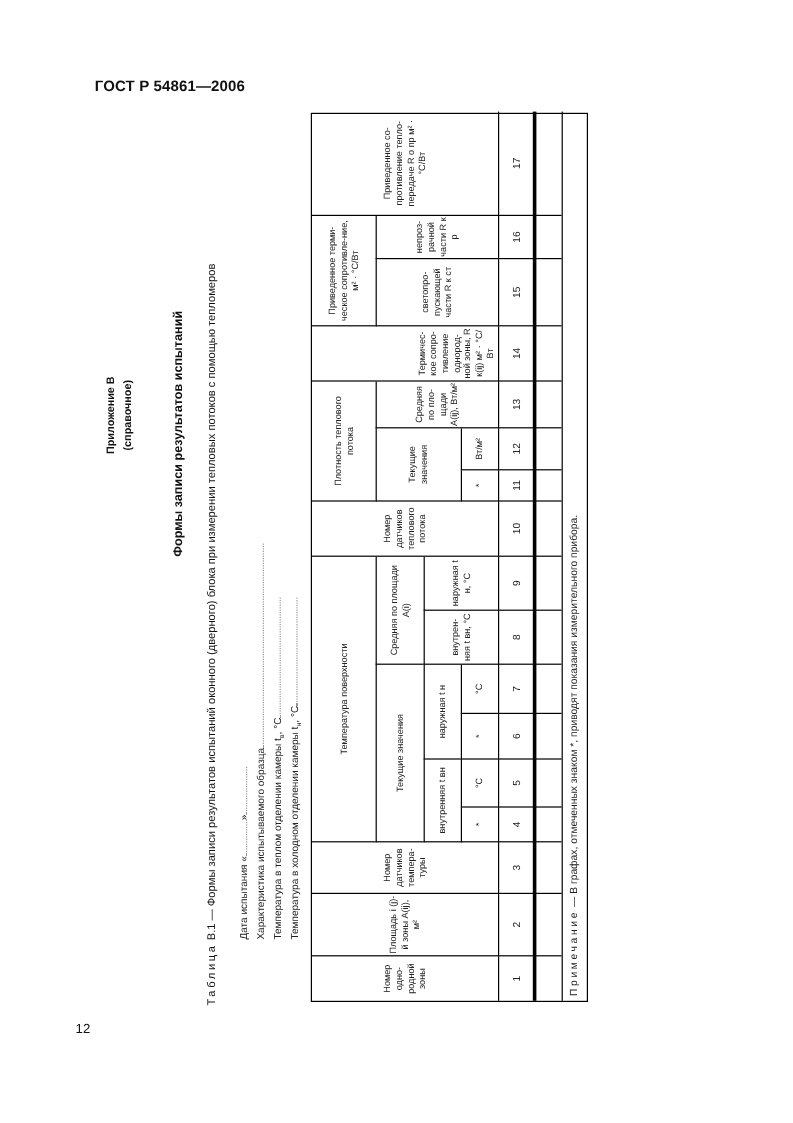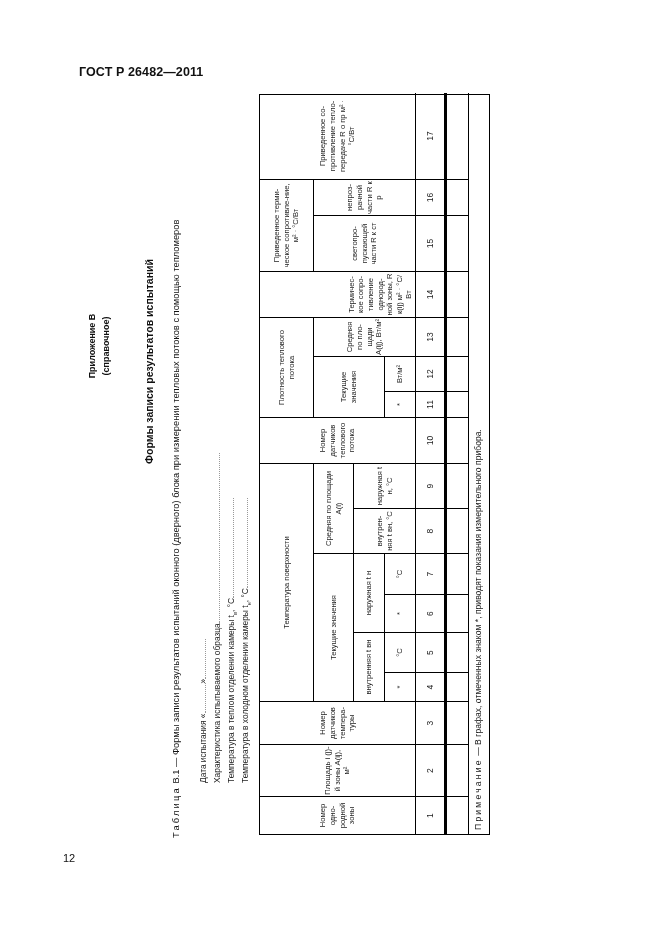--- a/index.html
+++ b/index.html
@@ -24,21 +24,21 @@
   .bt { border-top:1.2px solid #000; }
   .num { font-size:8.5px; }
   .hline { position:absolute; left:0; width:741px; background:#000; }
   .note { font-size:8.6px; }
   .note .sp { letter-spacing:2.2px; }
   sub, sup { font-size:70%; }
 </style>
 </head>
 <body>
 
-<div class="hdr">ГОСТ Р 26482—2011</div>
+<div class="hdr">ГОСТ Р 54861—2006</div>
 <div class="pagenum">12</div>
 
 <div class="land">
 
   <div class="abs app-title" style="left:444px; top:2px; width:90px;">Приложение В</div>
   <div class="abs app-title" style="left:444px; top:16px; width:90px;">(справочное)</div>
 
   <div class="abs form-title" style="left:371px; top:58px;">Формы записи результатов испытаний</div>
 
   <div class="abs caption" style="left:-3px; top:86px;">

